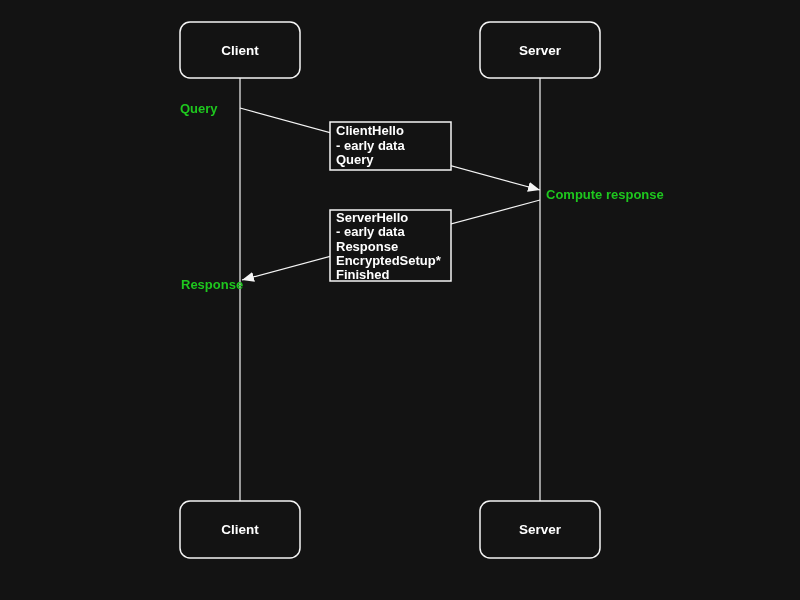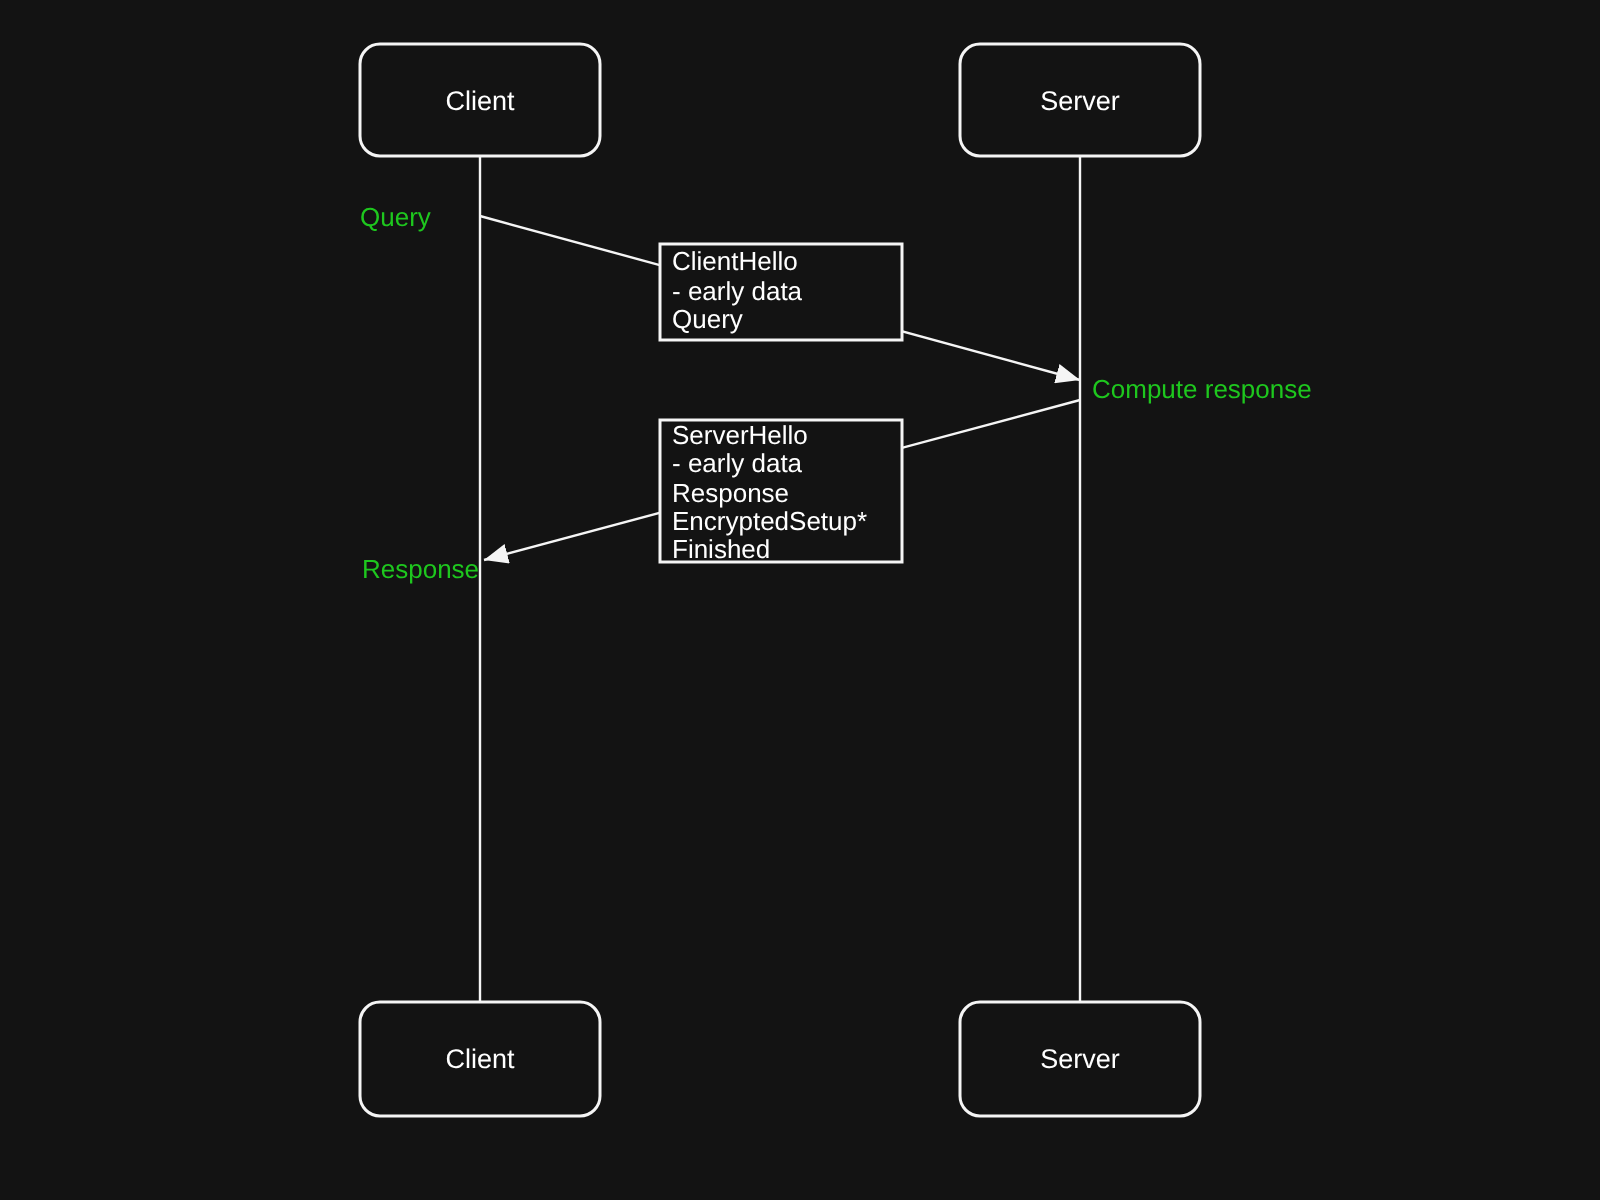--- a/index.html
+++ b/index.html
@@ -9,20 +9,21 @@
     height: 600px;
     background: #131313;
     overflow: hidden;
     font-family: "Liberation Sans", "DejaVu Sans", sans-serif;
   }
   .stage {
     position: relative;
     width: 800px;
     height: 600px;
     background: #131313;
+    font-weight: bold;
   }
   svg { display: block; }
   .actor-box {
     fill: #131313;
     stroke: #f5f5f5;
     stroke-width: 1.5;
   }
   .msg-box {
     fill: #131313;
     stroke: #f5f5f5;

